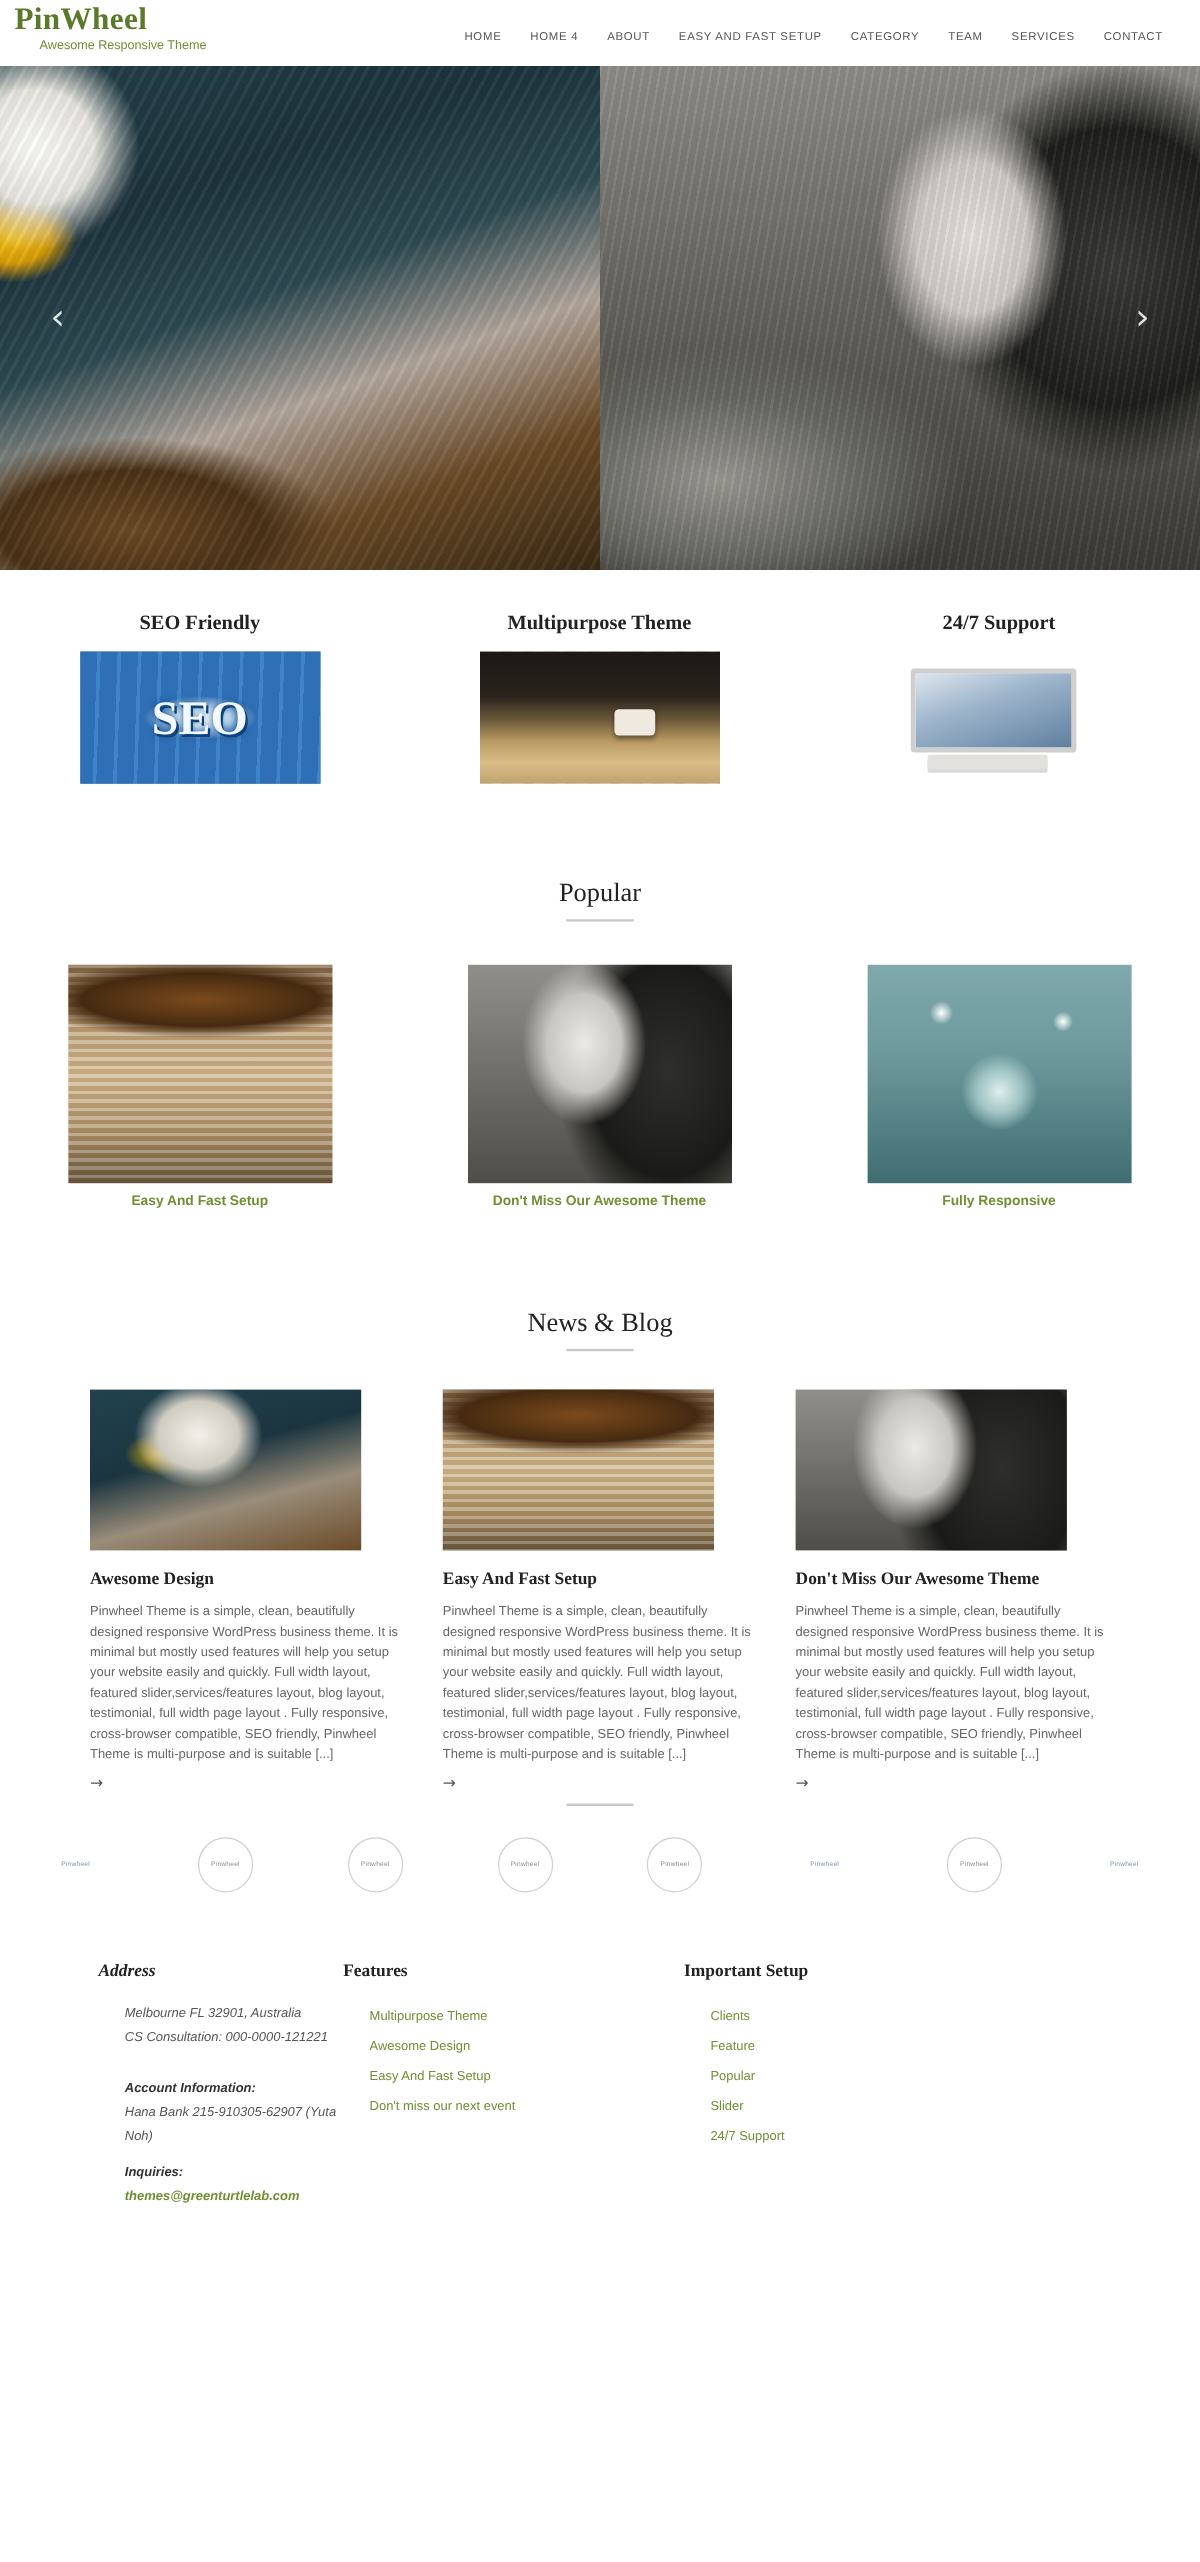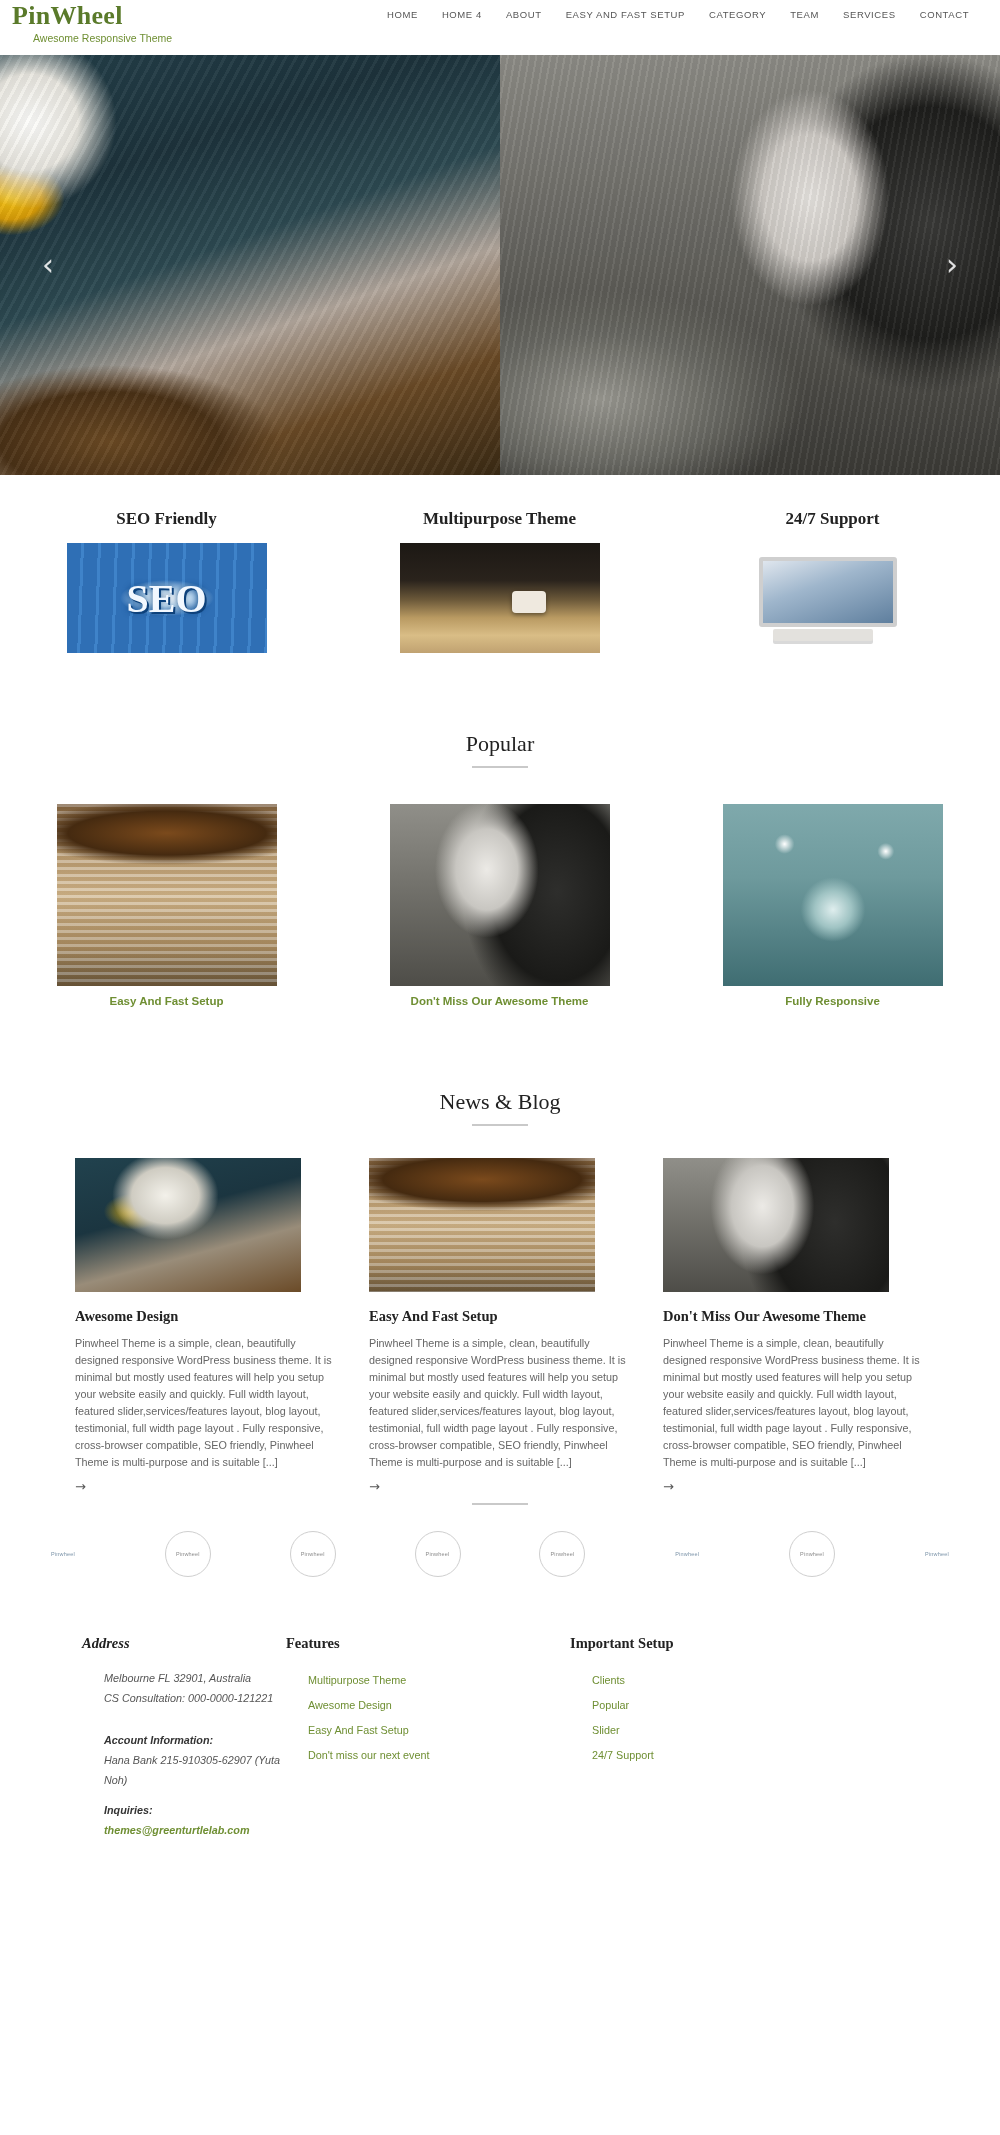--- a/index.html
+++ b/index.html
@@ -33,21 +33,21 @@
   .brand-tagline {
     font-size: 10.5px;
     color: #6f8f33;
     line-height: 14px;
     margin-top: 1px;
     margin-left: 21px;
   }
   .main-nav {
     position: absolute;
     left: 375px;
-    top: 8px;
+    top: 24px;
     display: flex;
     gap: 0;
     justify-content: space-between;
   }
   .main-nav a {
     font-size: 9.5px;
     letter-spacing: .6px;
     color: #555;
     text-decoration: none;
     padding: 0 12px;
@@ -468,19 +468,20 @@
       <div class="footer-heading">Features</div>
       <a href="#" class="footer-link">Multipurpose Theme</a>
       <a href="#" class="footer-link">Awesome Design</a>
       <a href="#" class="footer-link">Easy And Fast Setup</a>
       <a href="#" class="footer-link">Don't miss our next event</a>
     </div>
 
     <div class="footer-col fc3">
       <div class="footer-heading">Important Setup</div>
       <a href="#" class="footer-link">Clients</a>
+      <a href="#" class="footer-link">Feature</a>
       <a href="#" class="footer-link">Popular</a>
       <a href="#" class="footer-link">Slider</a>
       <a href="#" class="footer-link">24/7 Support</a>
     </div>
   </div>
 
 </footer>
 
 </body></html>

